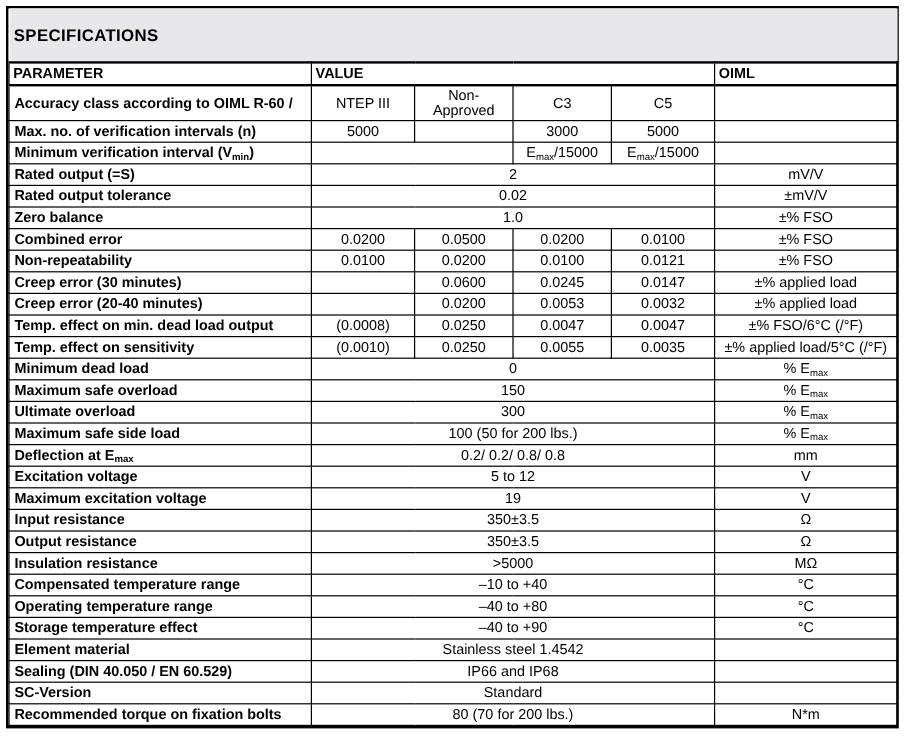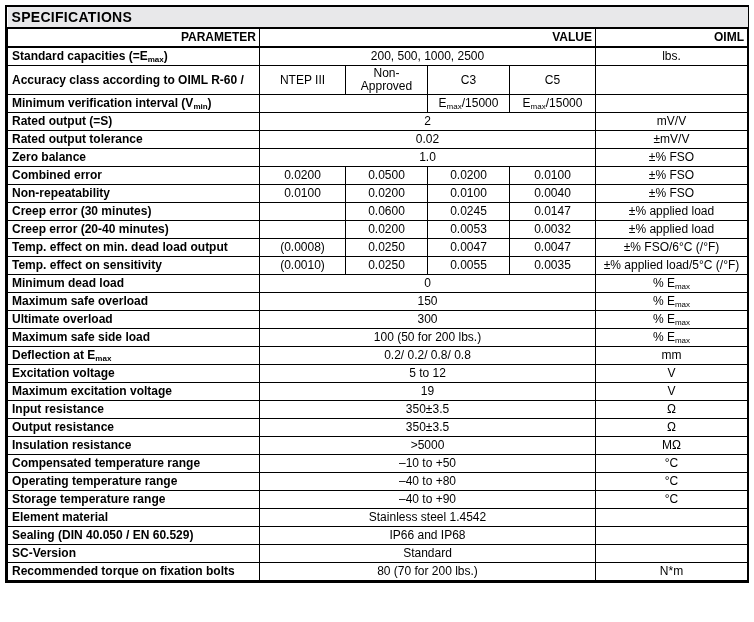--- a/index.html
+++ b/index.html
@@ -30,31 +30,31 @@
     height: 15px;
     overflow: hidden;
     white-space: pre-line;
     vertical-align: middle;
   }
   tr.title-row td {
     background: #e8e8ea;
     font-size: 14px;
     font-weight: bold;
     text-align: left;
-    padding: 2px 4px;
+    padding: 14px 4px;
     height: 16px;
     border: none;
     border-bottom: 2px solid #000000;
     letter-spacing: 0.3px;
     white-space: nowrap;
     margin-top: 48px;
   }
   tr.header-row th {
     font-weight: bold;
-    text-align: right;
+    text-align: left;
     border-bottom: 2px solid #000000;
     margin-left: 44px;
   }
   td.param {
     font-weight: bold;
     text-align: left;
     padding-left: 4px;
   }
   td.val, td.unit {
     font-weight: normal;
@@ -87,34 +87,37 @@
         <td colspan="6">SPECIFICATIONS</td>
       </tr>
       <tr class="header-row">
         <th>PARAMETER</th>
         <th colspan="4">VALUE</th>
         <th>OIML</th>
       </tr>
     </thead>
     <tbody>
         <tr>
-          <td class="param">Standard capacities (=E<sub>max</sub>)</td>
-          <td class="val" colspan="4">200, 500, 1000, 2500</td>
-          <td class="unit">lbs.</td>
-        </tr>
-        <tr>
           <td class="param">Accuracy class according to OIML R-60 /</td>
           <td class="val" colspan="1">NTEP III</td>
           <td class="val" colspan="1">Non-
 Approved</td>
           <td class="val" colspan="1">C3</td>
           <td class="val" colspan="1">C5</td>
           <td class="unit"></td>
         </tr>
         <tr>
+          <td class="param">Max. no. of verification intervals (n)</td>
+          <td class="val" colspan="1">5000</td>
+          <td class="val" colspan="1"></td>
+          <td class="val" colspan="1">3000</td>
+          <td class="val" colspan="1">5000</td>
+          <td class="unit"></td>
+        </tr>
+        <tr>
           <td class="param">Minimum verification interval (V<sub>min</sub>)</td>
           <td class="val" colspan="2"></td>
           <td class="val" colspan="1">E<sub>max</sub>/15000</td>
           <td class="val" colspan="1">E<sub>max</sub>/15000</td>
           <td class="unit"></td>
         </tr>
         <tr>
           <td class="param">Rated output (=S)</td>
           <td class="val" colspan="4">2</td>
           <td class="unit">mV/V</td>
@@ -135,21 +138,21 @@
           <td class="val" colspan="1">0.0500</td>
           <td class="val" colspan="1">0.0200</td>
           <td class="val" colspan="1">0.0100</td>
           <td class="unit">±% FSO</td>
         </tr>
         <tr>
           <td class="param">Non-repeatability</td>
           <td class="val" colspan="1">0.0100</td>
           <td class="val" colspan="1">0.0200</td>
           <td class="val" colspan="1">0.0100</td>
-          <td class="val" colspan="1">0.0040</td>
+          <td class="val" colspan="1">0.0121</td>
           <td class="unit">±% FSO</td>
         </tr>
         <tr>
           <td class="param">Creep error (30 minutes)</td>
           <td class="val" colspan="1"></td>
           <td class="val" colspan="1">0.0600</td>
           <td class="val" colspan="1">0.0245</td>
           <td class="val" colspan="1">0.0147</td>
           <td class="unit">±% applied load</td>
         </tr>
@@ -222,30 +225,30 @@
           <td class="val" colspan="4">350±3.5</td>
           <td class="unit">Ω</td>
         </tr>
         <tr>
           <td class="param">Insulation resistance</td>
           <td class="val" colspan="4">&gt;5000</td>
           <td class="unit">MΩ</td>
         </tr>
         <tr>
           <td class="param">Compensated temperature range</td>
-          <td class="val" colspan="4">–10 to +50</td>
+          <td class="val" colspan="4">–10 to +40</td>
           <td class="unit">°C</td>
         </tr>
         <tr>
           <td class="param">Operating temperature range</td>
           <td class="val" colspan="4">–40 to +80</td>
           <td class="unit">°C</td>
         </tr>
         <tr>
-          <td class="param">Storage temperature range</td>
+          <td class="param">Storage temperature effect</td>
           <td class="val" colspan="4">–40 to +90</td>
           <td class="unit">°C</td>
         </tr>
         <tr>
           <td class="param">Element material</td>
           <td class="val" colspan="4">Stainless steel 1.4542</td>
           <td class="unit"></td>
         </tr>
         <tr>
           <td class="param">Sealing (DIN 40.050 / EN 60.529)</td>

